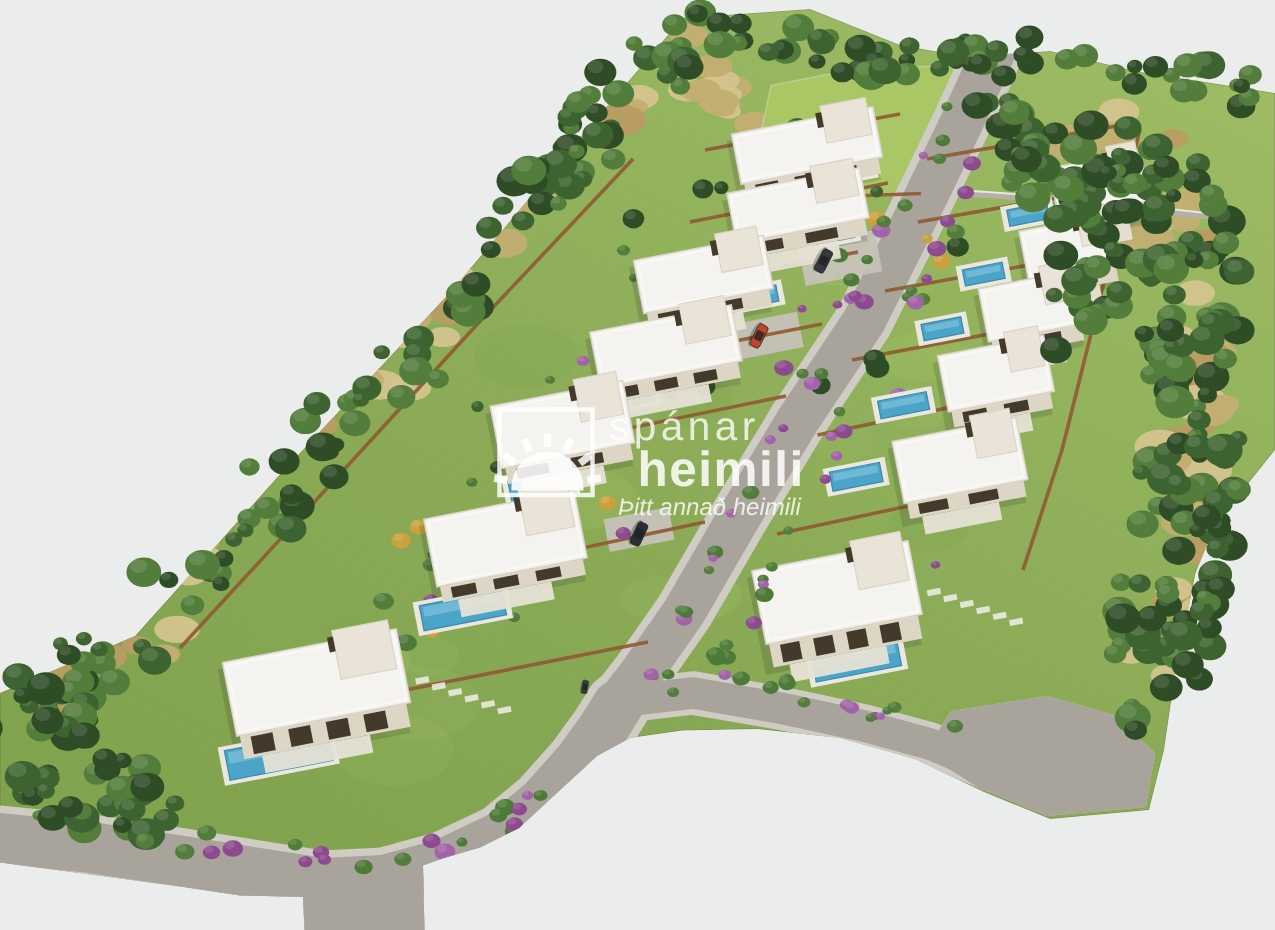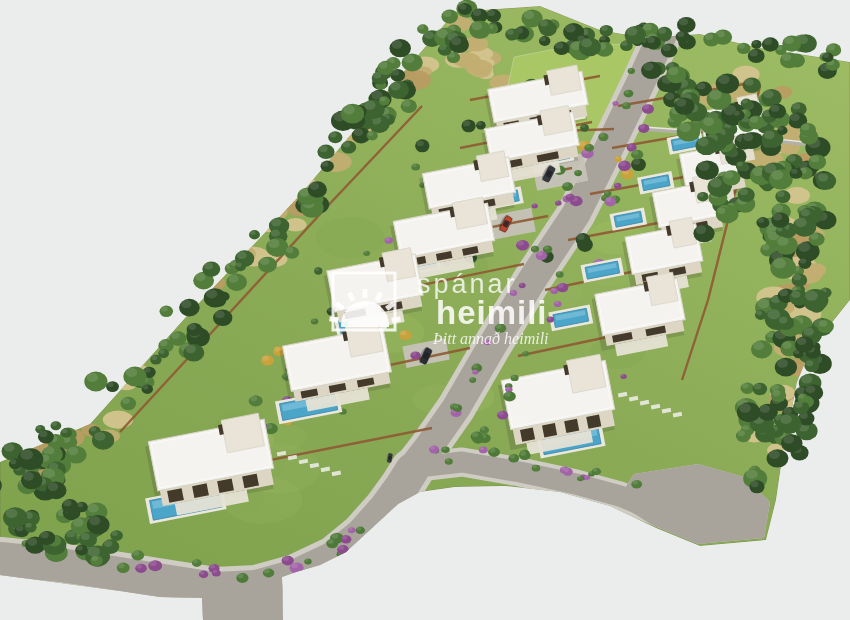--- a/index.html
+++ b/index.html
@@ -1,28 +1,28 @@
 <!DOCTYPE html>
 <html><head>
 <meta charset="utf-8">
 <style>
   html,body{margin:0;padding:0;background:#ebedec;}
   .stage{position:relative;width:850px;height:620px;background:#ebedec;overflow:hidden;
          font-family:"Liberation Sans",sans-serif;}
   .stage svg.scene{position:absolute;left:0;top:0;}
-  .watermark{position:absolute;left:331px;top:271px;display:flex;align-items:flex-start;gap:18px;
+  .watermark{position:absolute;left:331px;top:271px;display:flex;align-items:flex-start;gap:7px;
              pointer-events:none;}
   .wm-logo svg{overflow:visible;display:block;}
   .wm-text{display:flex;flex-direction:column;}
   .wm-brand-top{font-size:27px;font-weight:400;letter-spacing:3px;line-height:1.0;
                 color:rgba(255,255,255,0.78);}
   .wm-brand-bottom{font-size:33px;font-weight:700;letter-spacing:1px;line-height:1.0;
                    margin-top:-2px;color:rgba(255,255,255,0.85);margin-left:19px;}
-  .wm-tagline{font-family:Liberation Serif, serif;font-style:italic;font-size:16px;
-              margin-top:1px;margin-left:16px;color:rgba(255,255,255,0.80);white-space:nowrap;}
+  .wm-tagline{font-family:Liberation Sans, sans-serif;font-style:italic;font-size:16px;
+              margin-top:1px;margin-left:6px;color:rgba(255,255,255,0.80);white-space:nowrap;}
 </style>
 </head>
 <body>
 
 <div class="stage">
   <svg class="scene" id="scene" width="850" height="620" viewBox="0 0 850 620">
       <defs>
         <linearGradient id="grass" x1="85%" y1="0%" x2="15%" y2="100%">
           <stop offset="0%" stop-color="#9cbb63"></stop>
           <stop offset="55%" stop-color="#8aaa56"></stop>

